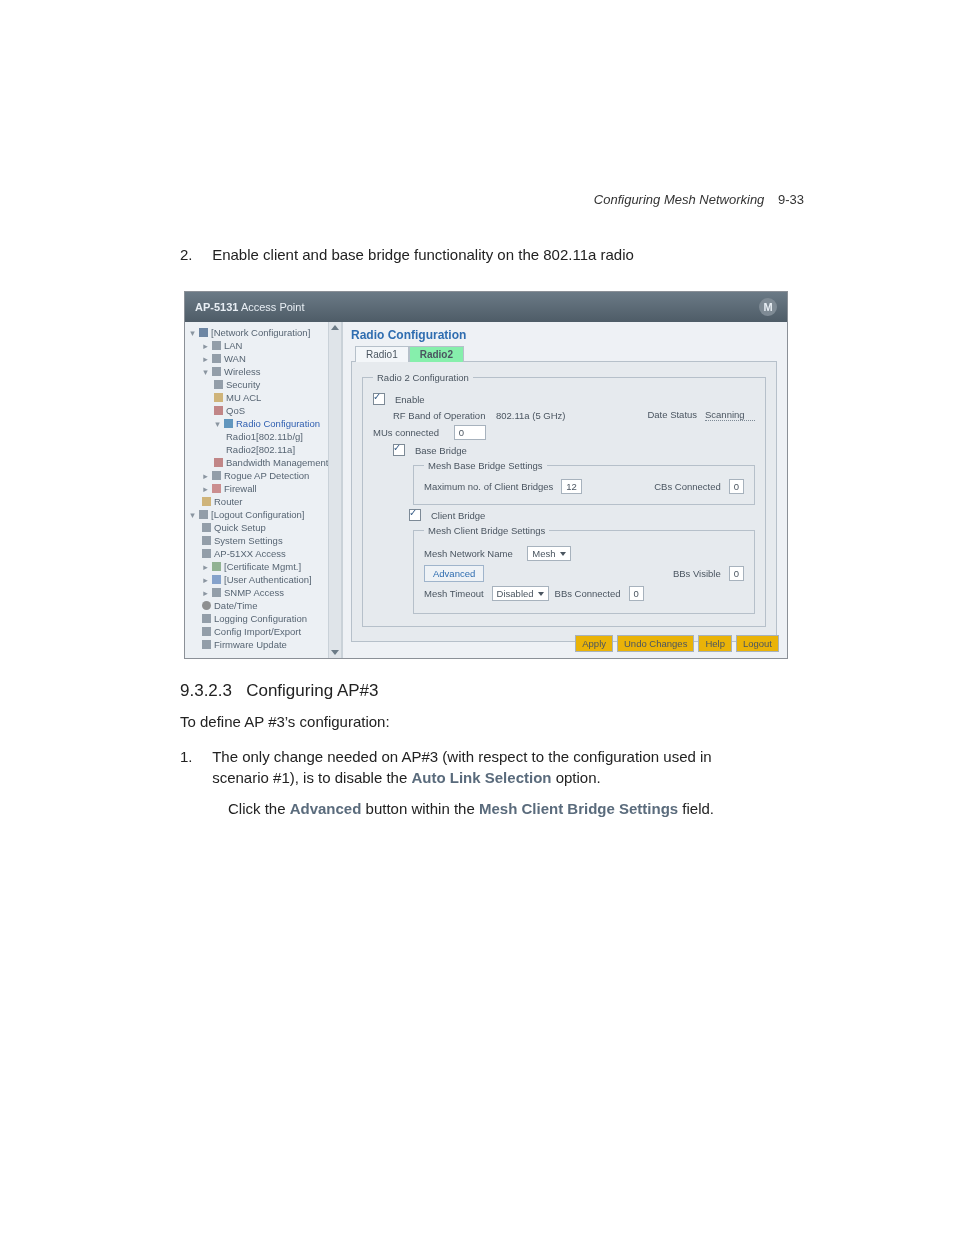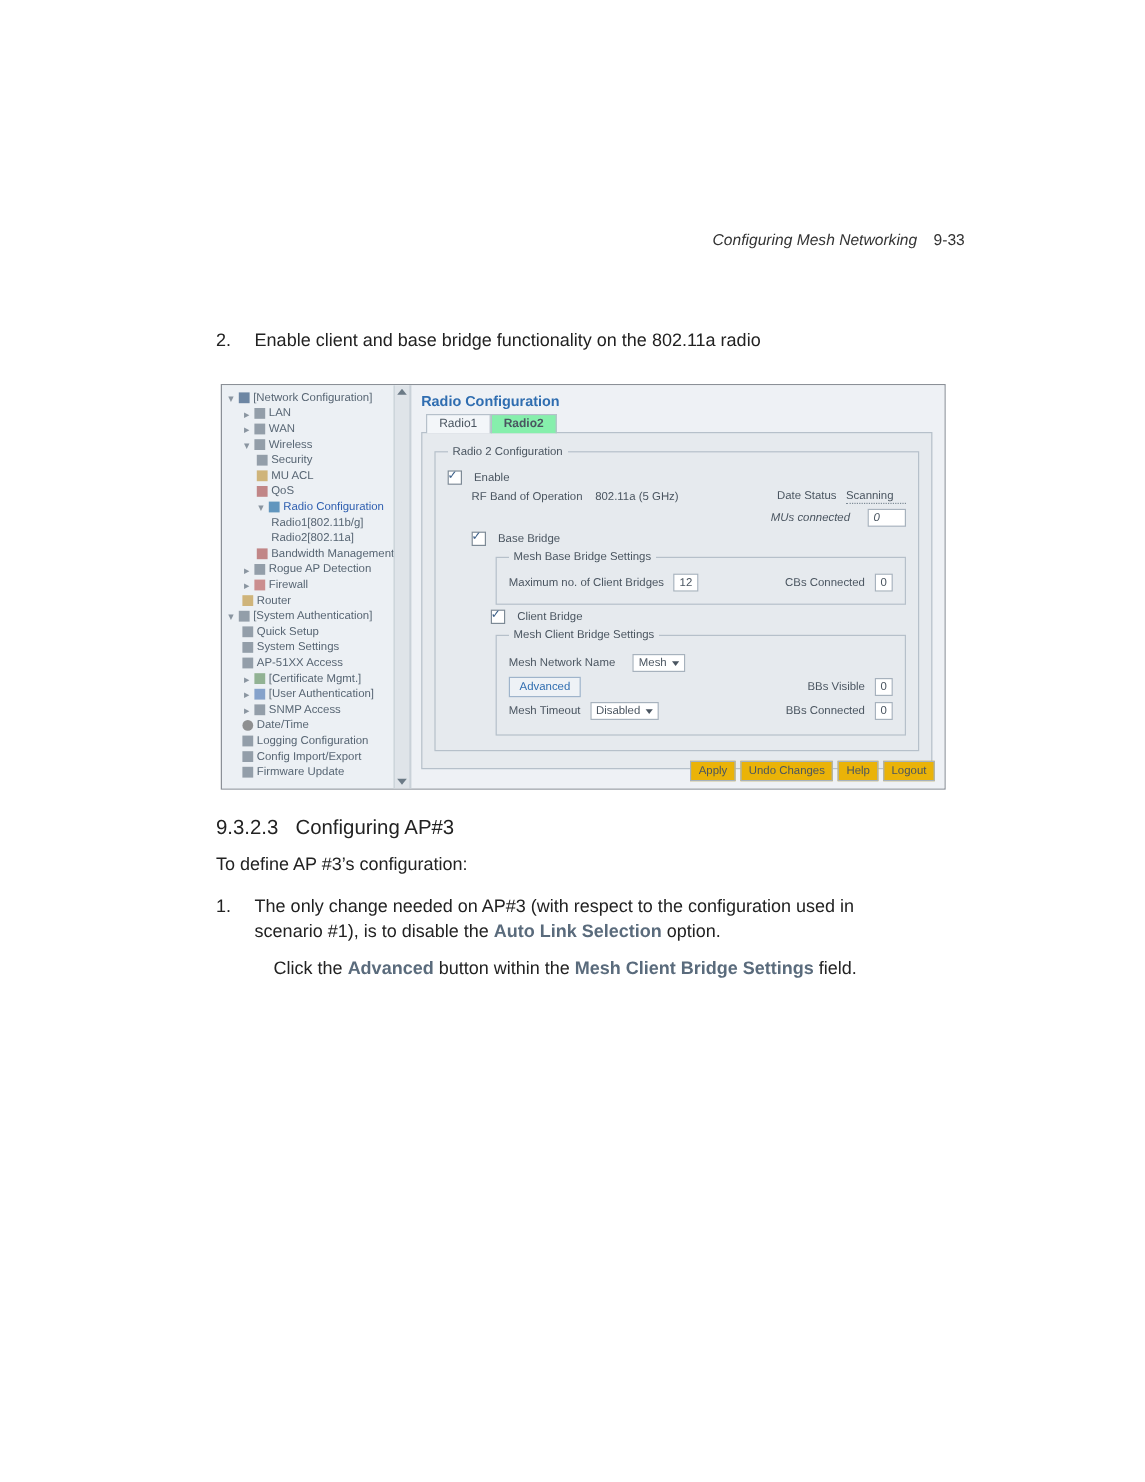--- a/index.html
+++ b/index.html
@@ -20,21 +20,21 @@
   .header-right {
     position: absolute;
     top: 192px;
     right: 150px;
     font-size: 13px;
     color: #333;
   }
   .header-right .title-italic { font-style: italic; }
   .header-right .page-num { margin-left: 10px; }
   .step {
-    margin-top: 83px;
+    margin-top: 54px;
     font-size: 15px;
     line-height: 1.4;
   }
   .step .num { display: inline-block; width: 28px; vertical-align: top; }
   .step .txt { display: inline-block; width: 560px; vertical-align: top; }
   .screenshot {
     margin: 26px 0 0 4px;
     width: 602px;
     border: 1px solid #8b9097;
     background: #e6eaee;
@@ -160,20 +160,27 @@
     <span class="title-italic">Configuring Mesh Networking</span>
     <span class="page-num">9-33</span>
   </div>
 
   <div class="step">
     <span class="num">2.</span>
     <span class="txt">Enable client and base bridge functionality on the 802.11a radio</span>
   </div>
 
   <div class="screenshot">
+    <div class="ss-titlebar">
+      <span class="prod">
+        <b>AP-5131</b>
+        <span>Access Point</span>
+      </span>
+      <span class="moto-icon">M</span>
+    </div>
     <div class="ss-body">
       <div class="ss-tree">
         <div class="scroll-arrows"></div>
 
         <div class="tree-row">
             <span class="tog">▾</span>
             <span class="ti net"></span>
             <span>[Network Configuration]</span>
           </div>
         <div class="tree-row">
@@ -241,21 +248,21 @@
             <span>Firewall</span>
           </div>
         <div class="tree-row">
             <span class="ind ind1"></span>
             <span class="ti folder"></span>
             <span>Router</span>
           </div>
         <div class="tree-row">
             <span class="tog">▾</span>
             <span class="ti"></span>
-            <span>[System Authentication]</span>
+            <span>[Logout Configuration]</span>
           </div>
         <div class="tree-row">
             <span class="ind ind1"></span>
             <span class="ti"></span>
             <span>Quick Setup</span>
           </div>
         <div class="tree-row">
             <span class="ind ind1"></span>
             <span class="ti"></span>
             <span>System Settings</span>
@@ -325,21 +332,21 @@
                 <span class="lbl">RF Band of Operation</span>
                 &nbsp;&nbsp;
                 <span class="lbl">802.11a (5 GHz)</span>
               </span>
               <span>
                 <span class="lbl">Date Status</span>
                 &nbsp;
                 <span class="status-underline">Scanning</span>
               </span>
             </div>
-            <div class="row" style="justify-content:flex-end;font-style:italic;">
+            <div class="row" style="justify-content:flex-start;">
               <span class="lbl">MUs connected</span>
               &nbsp;
               <span class="valbox">0</span>
             </div>
 
             <div class="row" style="margin-left:20px;">
               <span class="cb checked"></span>
               <span class="lbl">Base Bridge</span>
             </div>
             <fieldset class="fs" style="margin-left:40px;">
@@ -373,21 +380,21 @@
                 </span>
               </div>
               <div class="row" style="justify-content:space-between;">
                 <span class="advanced-btn">Advanced</span>
                 <span>
                   <span class="lbl">BBs Visible</span>
                   &nbsp;
                   <span class="valbox">0</span>
                 </span>
               </div>
-              <div class="row" style="justify-content:space-between;">
+              <div class="row" style="">
                 <span>
                   <span class="lbl">Mesh Timeout</span>
                   &nbsp;
                   <span class="dd">
                     <span>Disabled</span>
                     <span class="chev"></span>
                   </span>
                 </span>
                 <span>
                   <span class="lbl">BBs Connected</span>

